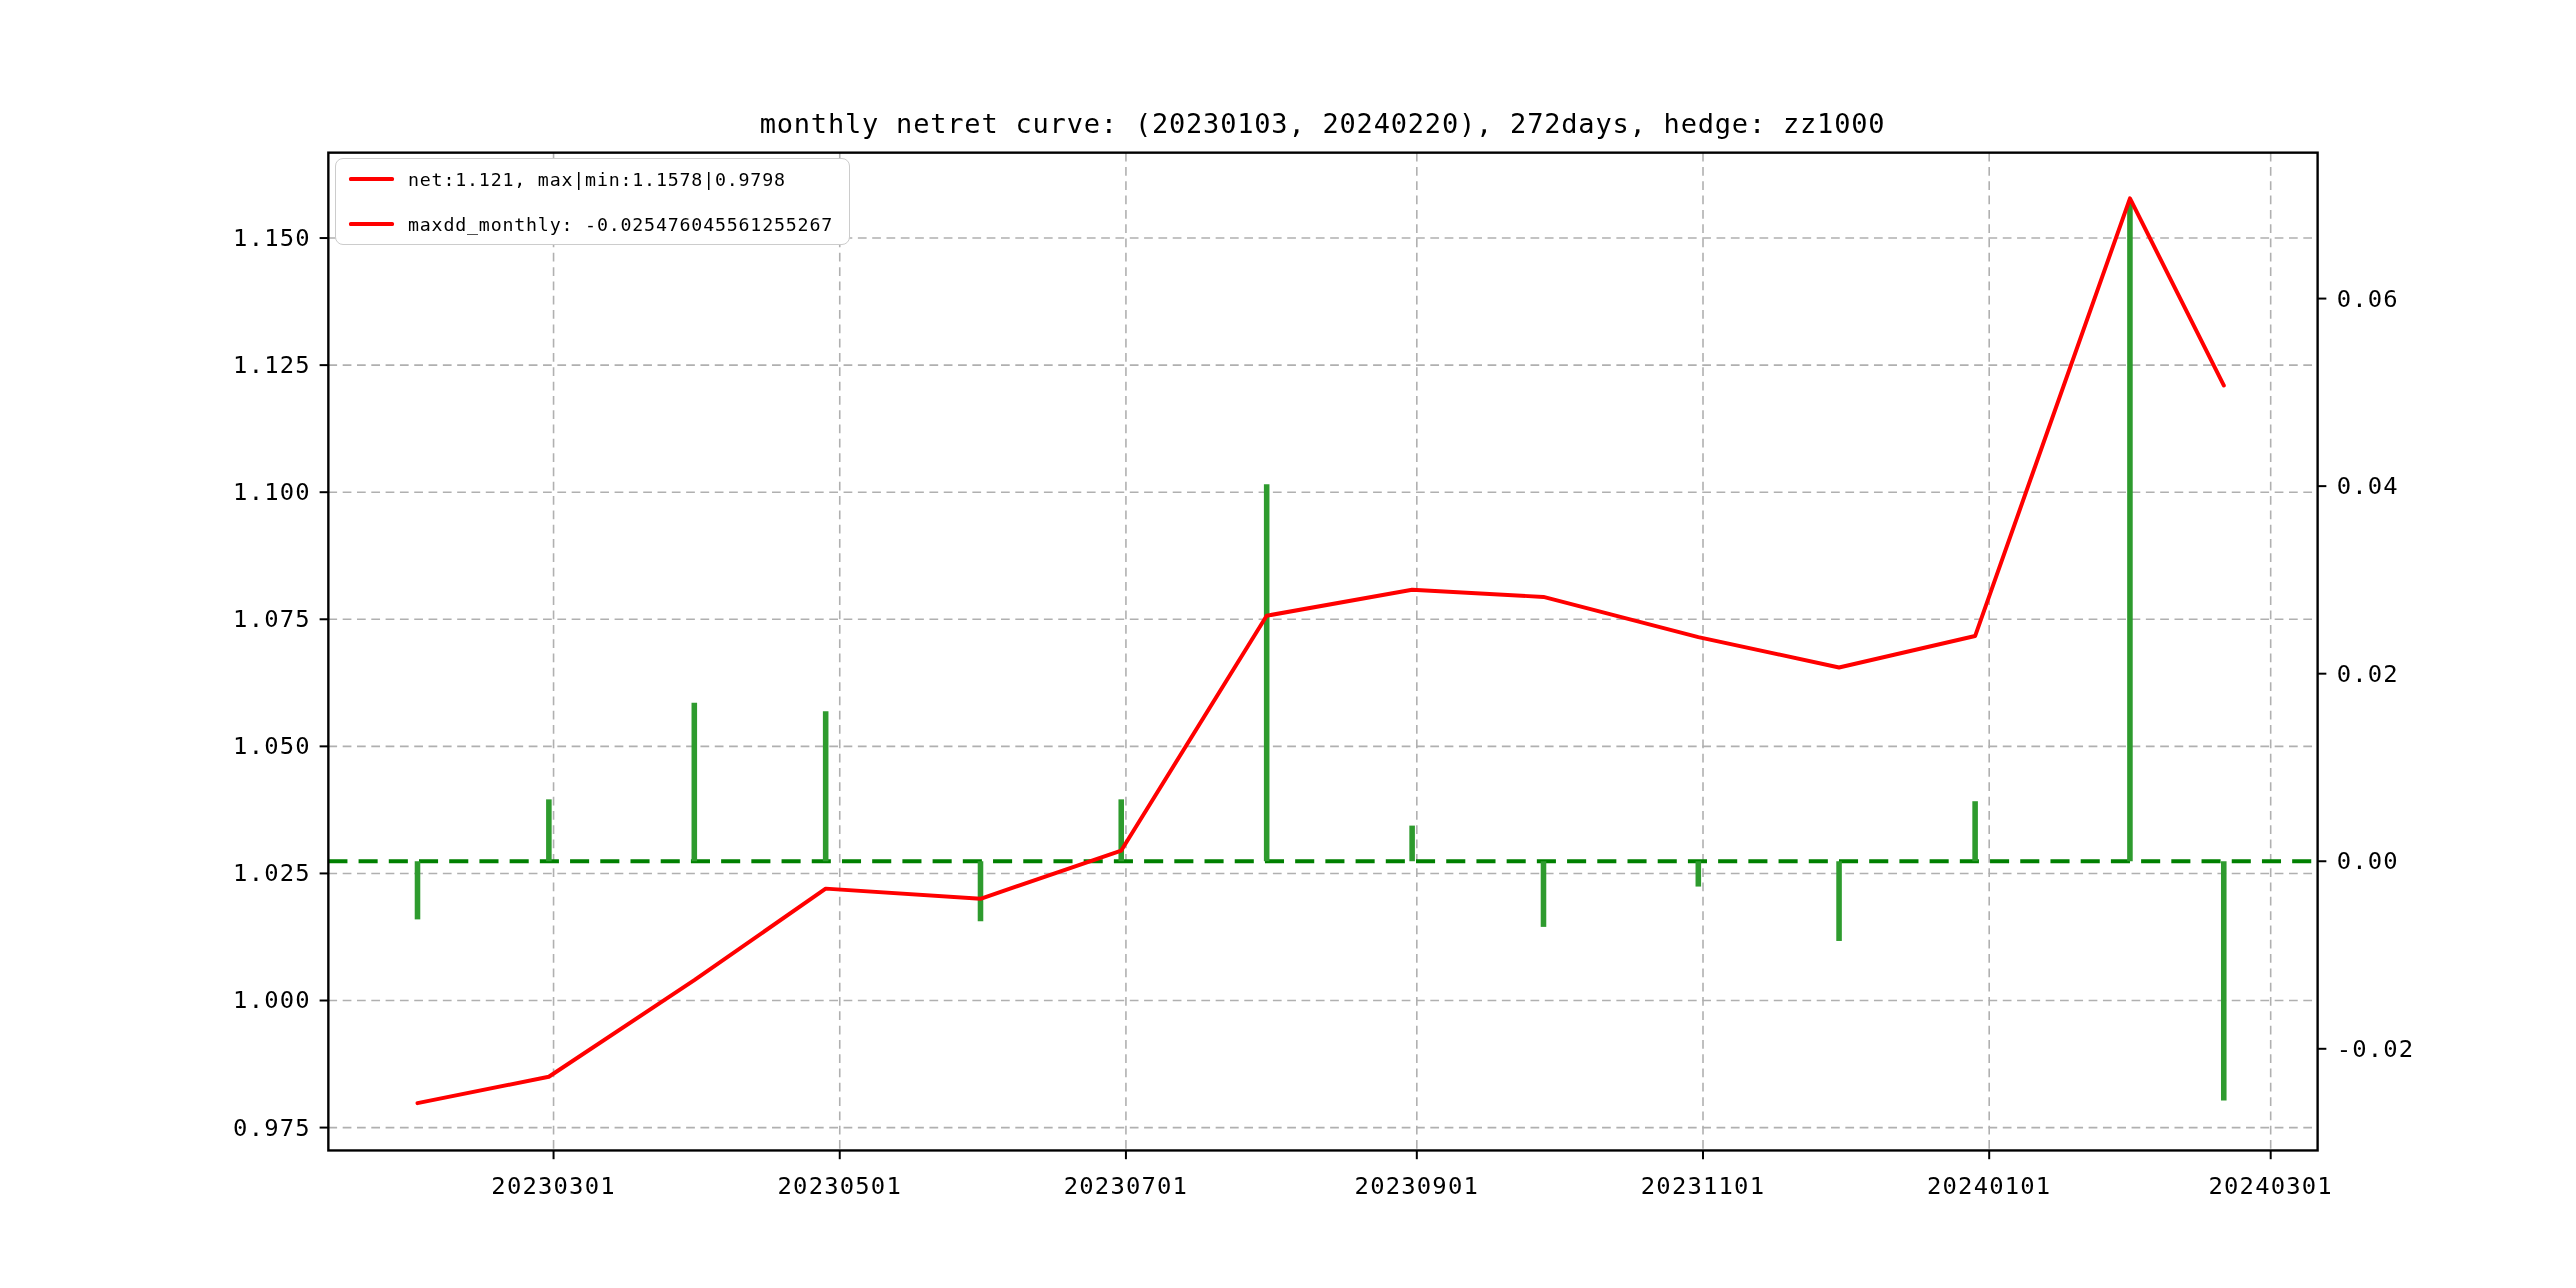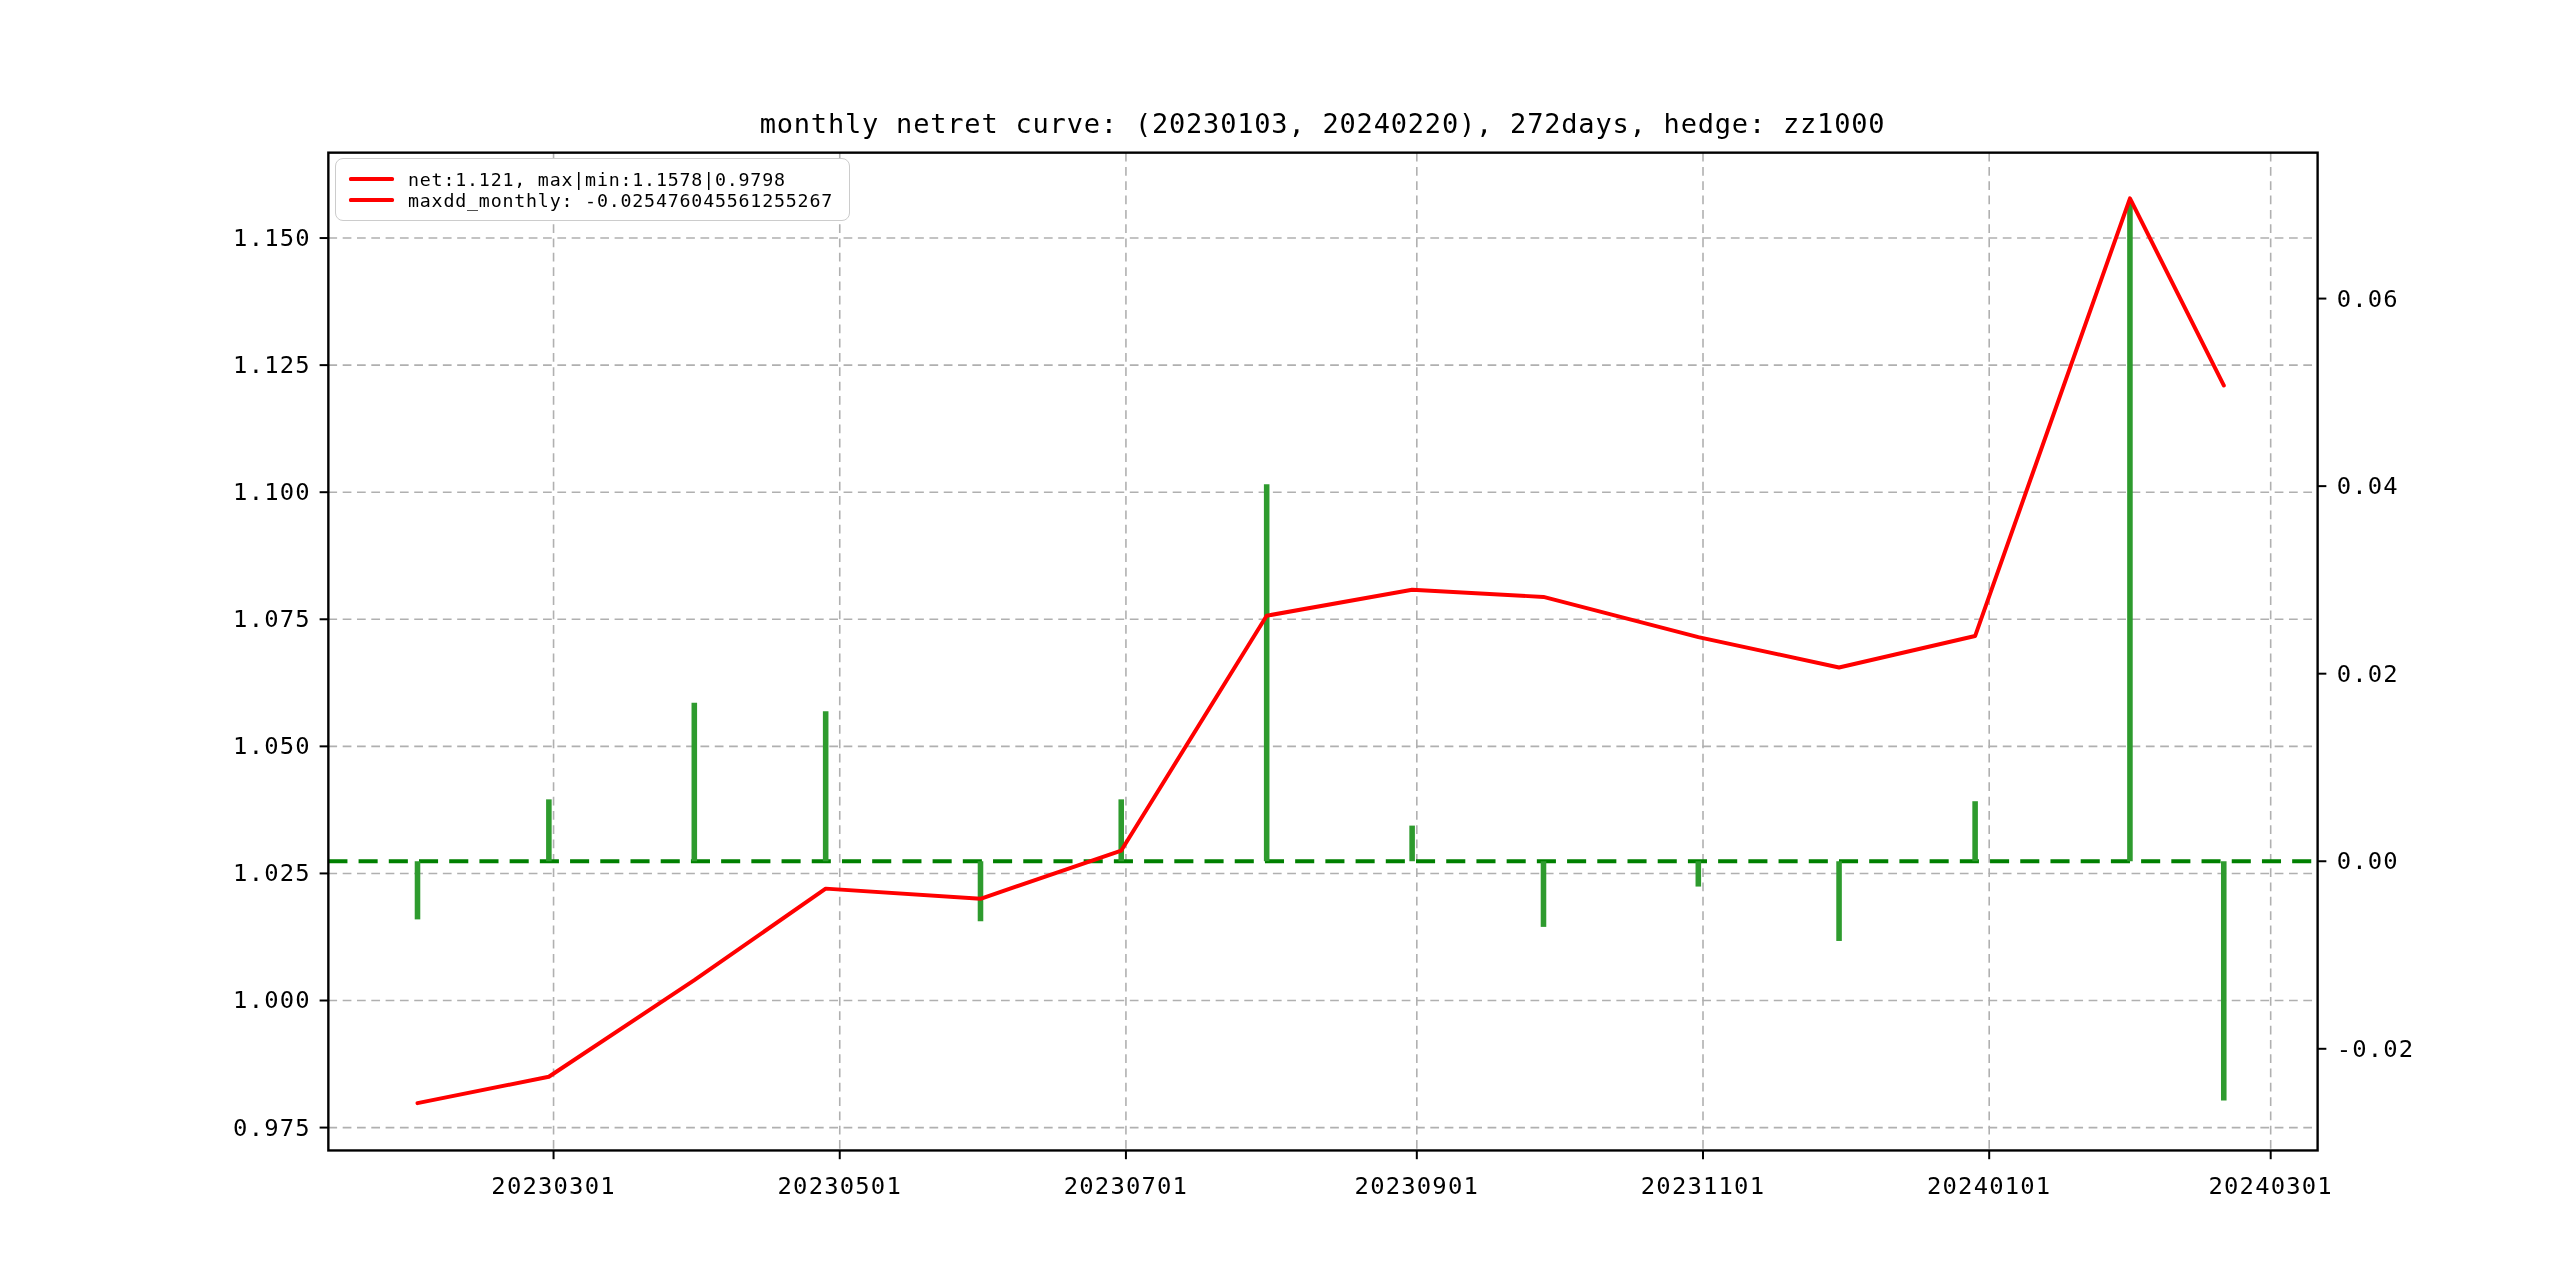--- a/index.html
+++ b/index.html
@@ -12,21 +12,21 @@
   }
   #chart-title{
     position:absolute;left:328px;width:1989px;top:108px;
     text-align:center;font-size:27px;color:#000;letter-spacing:0.8px;white-space:pre;
   }
   #plot-svg{position:absolute;left:0;top:0;}
   #legend{
     position:absolute;left:335px;top:158px;
     background:#ffffff;border:1.6px solid #cccccc;border-radius:8px;
     padding:9.5px 16px 9.5px 12.7px;
-    display:flex;flex-direction:column;gap:0;
+    display:flex;flex-direction:column;gap:24px;
     z-index:5;
     text-align:right;
   }
   .legend-row{display:flex;align-items:center;gap:14.3px;}
   .legend-swatch{display:inline-block;width:45px;height:4px;border-radius:1.6px;}
   .legend-label{font-size:18.3px;color:#000;letter-spacing:0.8px;white-space:pre;}
 </style>
 </head>
 <body>
 

